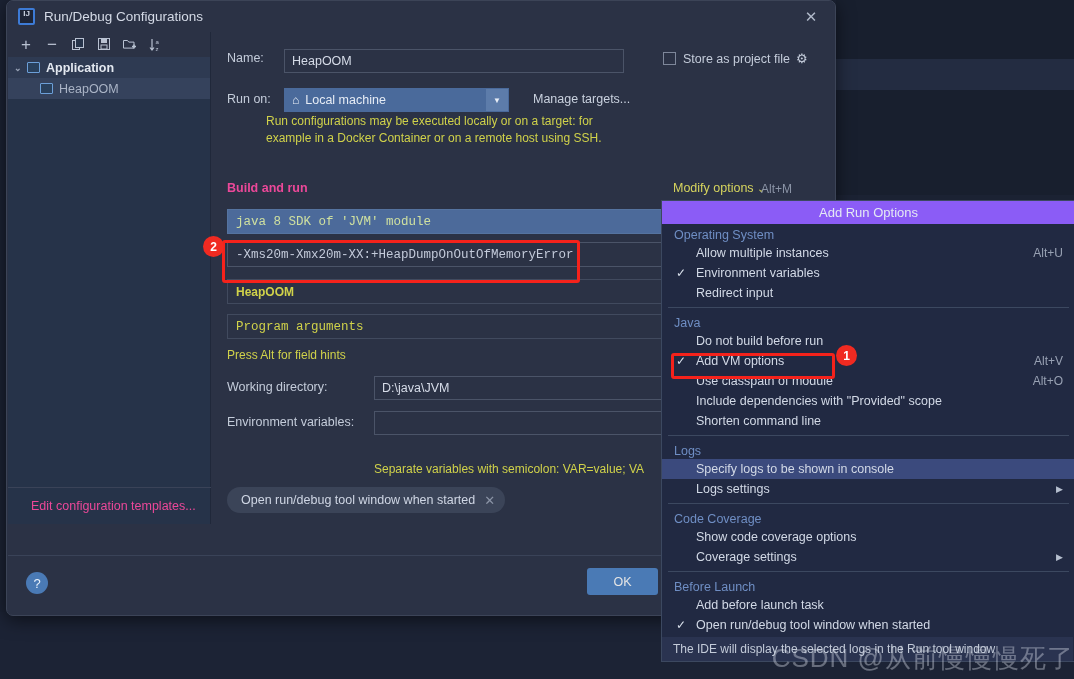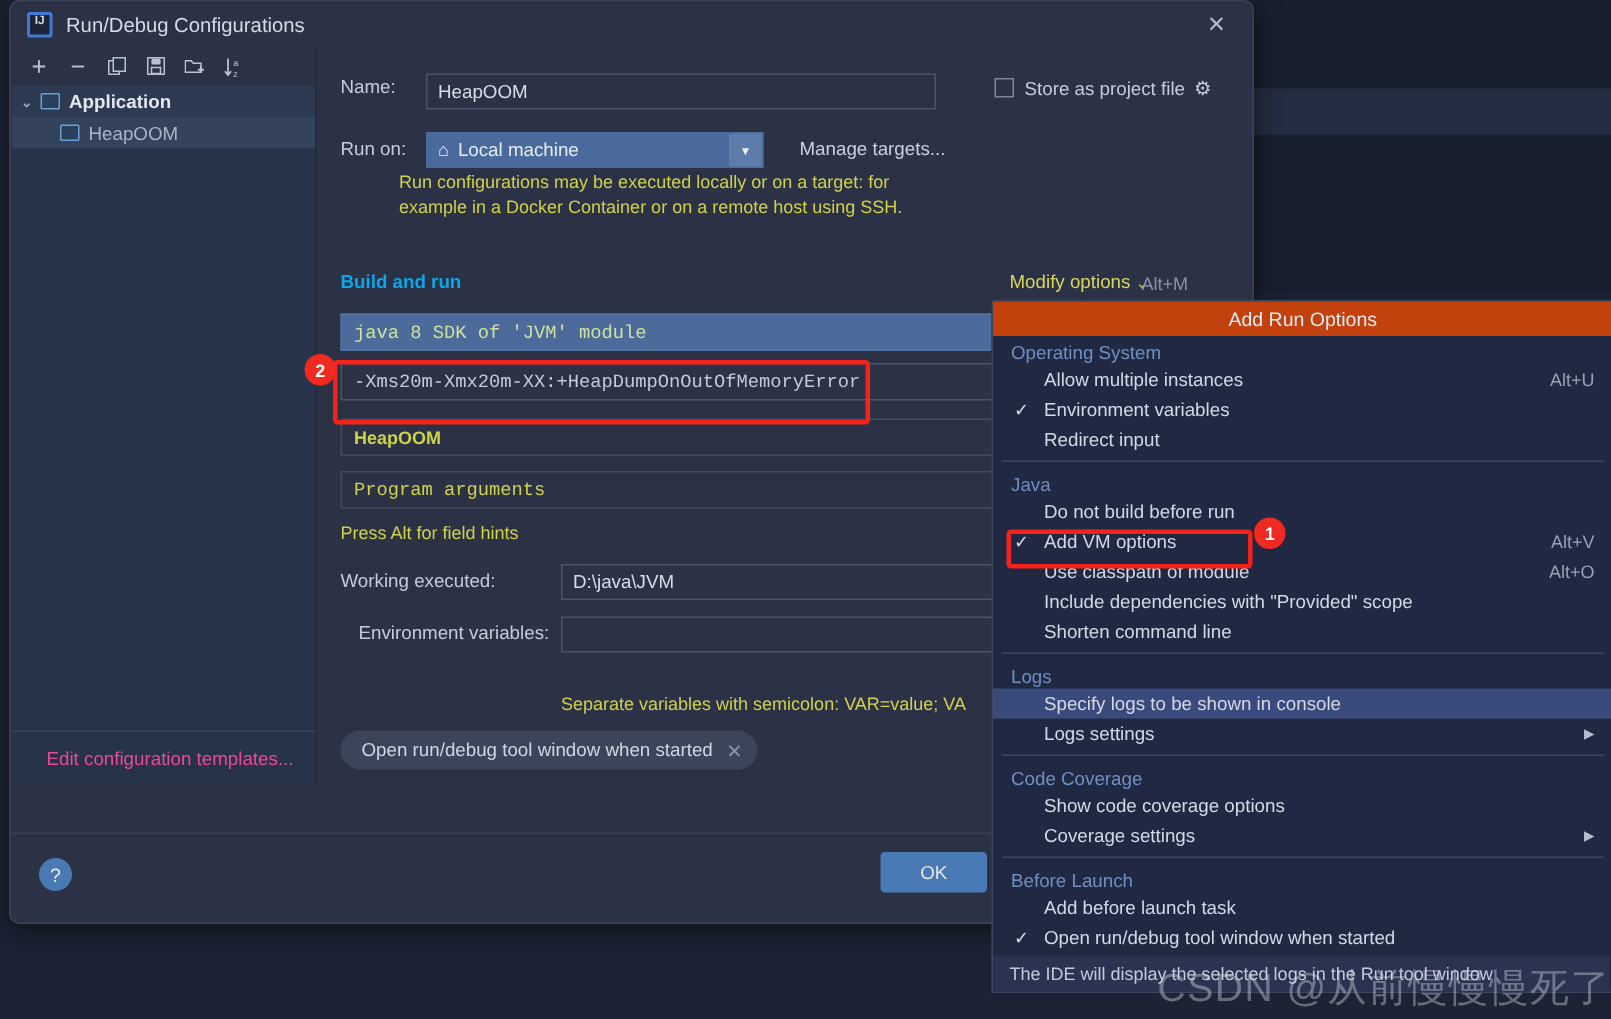--- a/index.html
+++ b/index.html
@@ -111,21 +111,21 @@
   }
   .combo .arrowbox {
     position:absolute; right:0; top:0; width:22px; height:22px;
     background:#5d7caa; display:flex; align-items:center; justify-content:center;
     font-size:8px; color:#e8eef7;
   }
   .home-ico { margin-right:6px; font-size:12px; }
 
   .link { color:#c9d1de; font-size:12.5px; cursor:pointer; }
 
-  .section-title { color:#0ea5e9; font-size:12.5px; font-weight:bold; }
+  .section-title { color:#ec4899; font-size:12.5px; font-weight:bold; }
   .modify-opts { color:#d6d45e; font-size:12.5px; cursor:pointer; }
   .shortcut-dim { color:#8b94a6; font-size:12px; }
 
   .mono-row {
     position:absolute; height:25px; box-sizing:border-box;
     font-family:"Liberation Mono", monospace; font-size:12.5px;
     display:flex; align-items:center; padding-left:8px;
   }
   .sdk-row { background:#4c6a9a; color:#cfe0a0; border:1px solid #55739f; }
   .vm-row { background:#2b3245; color:#c3cada; border:1px solid #4b5468;}
@@ -169,21 +169,21 @@
 
   
   .popup {
     position:absolute; left:661px; top:200px; width:413px; height:460px;
     background:#212942; border:1px solid #3a4considered;
   }
   .popup {
     border:1px solid #3c4860;
   }
   .popup-header {
-    height:23px; background:#c2410c; color:#e4e9f4; font-size:13px;
+    height:23px; background:#8b5cf6; color:#e4e9f4; font-size:13px;
     display:flex; align-items:center; justify-content:center;
   }
   .menu-group {
     color:#6f8ec4; font-size:12.5px; padding:4px 0 1px 12px;
   }
   .menu-item {
     height:20px; display:flex; align-items:center; color:#d2d9e6; font-size:12.5px;
     position:relative; cursor:pointer; padding-left:34px;
   }
   .menu-item.hl { background:#3b4a7d; }
@@ -314,24 +314,24 @@
       <div class="mono-row sdk-row" style="left:16px; top:177px; width:605px;">java 8 SDK of 'JVM' module</div>
 
       <div class="mono-row vm-row" style="left:16px; top:210px; width:605px;">-Xms20m-Xmx20m-XX:+HeapDumpOnOutOfMemoryError</div>
 
       <div class="mono-row heap-row" style="left:16px; top:247px; width:605px; padding-left:8px;">HeapOOM</div>
 
       <div class="mono-row prog-row" style="left:16px; top:282px; width:605px;">Program arguments</div>
 
       <div class="hint" style="position:absolute; left:16px; top:315px;">Press Alt for field hints</div>
 
-      <div class="flabel" style="position:absolute; left:16px; top:348px;">Working executed:</div>
+      <div class="flabel" style="position:absolute; left:16px; top:348px;">Working directory:</div>
       <input class="finput" style="position: absolute; left: 163px; top: 344px; width: 458px;" value="D:\java\JVM">
 
-      <div class="flabel" style="position:absolute; left:28px; top:383px;">Environment variables:</div>
+      <div class="flabel" style="position:absolute; left:16px; top:383px;">Environment variables:</div>
       <input class="finput" style="position: absolute; left: 163px; top: 379px; width: 458px;" value="">
 
       <div class="hint" style="position:absolute; left:163px; top:409px;margin-top:20px;">Separate variables with semicolon: VAR=value; VA</div>
 
       <div class="chip" style="left:16px; top:455px;">
         <span>Open run/debug tool window when started</span>
         <span class="x">✕</span>
       </div>
     </div>
 

